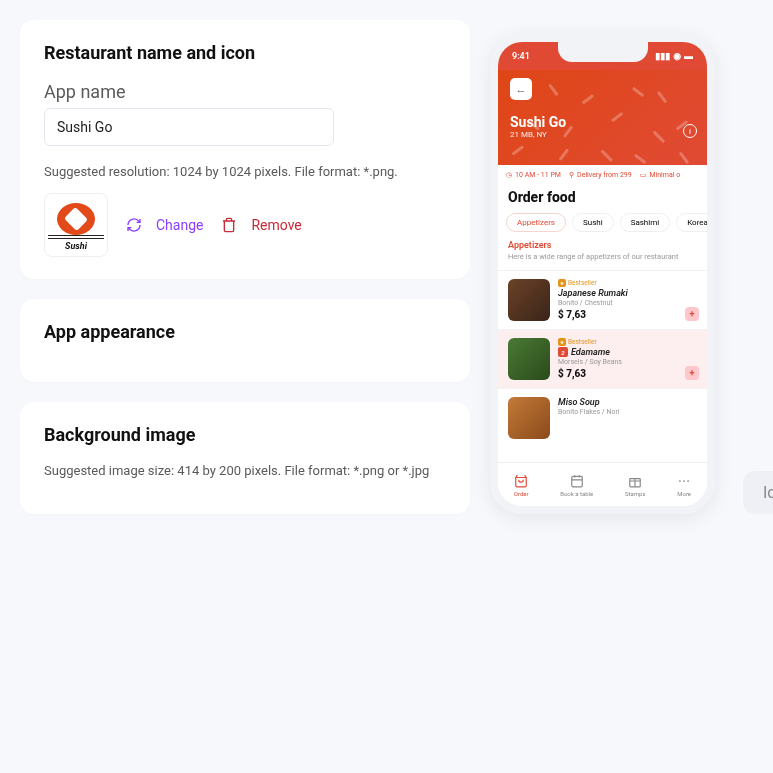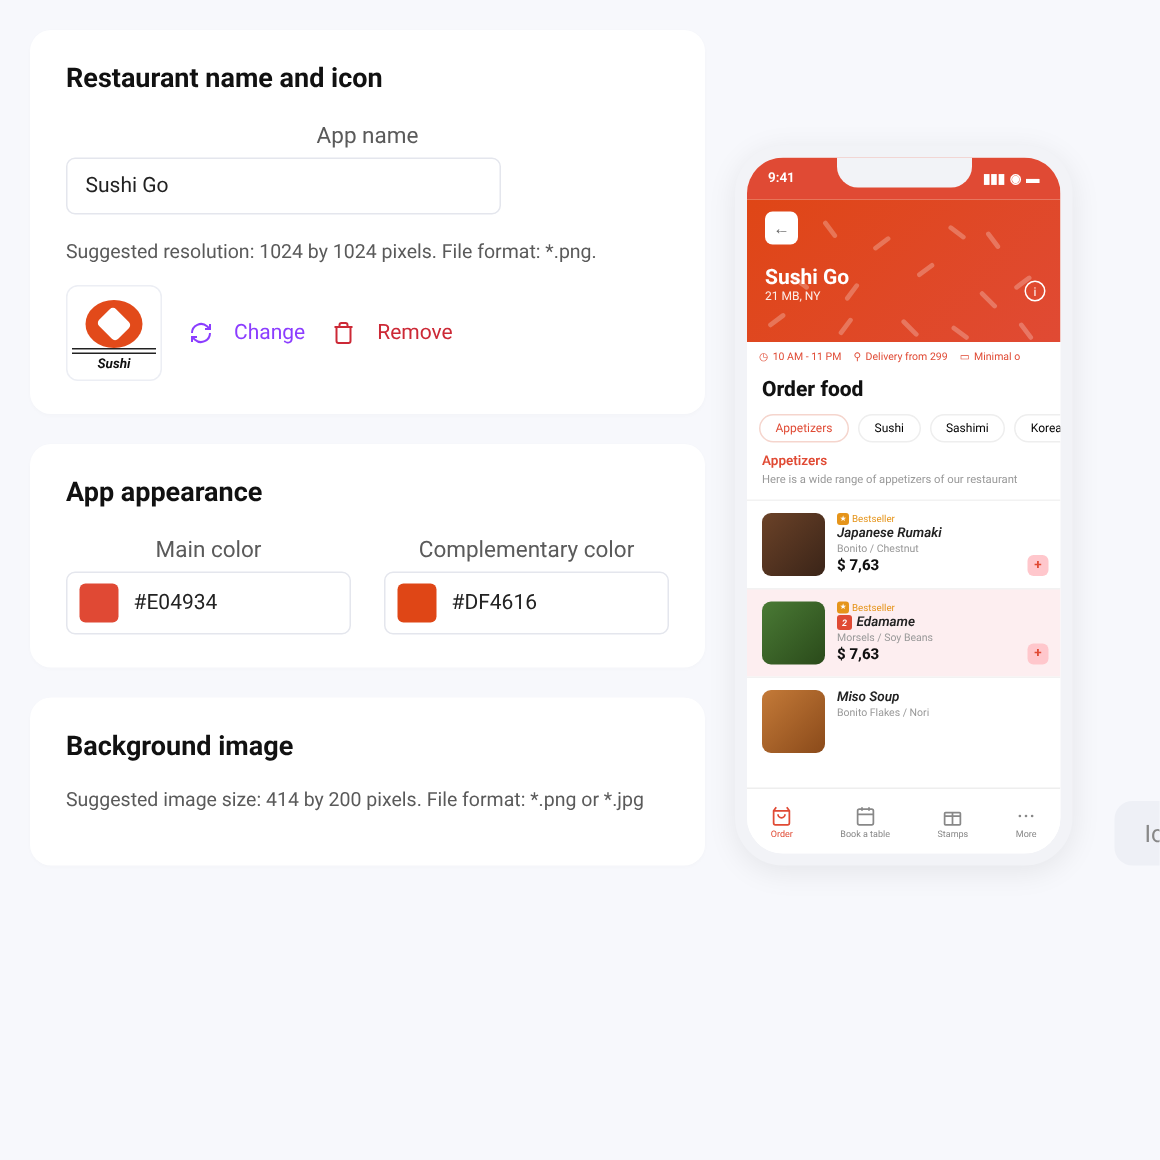--- a/index.html
+++ b/index.html
@@ -3,21 +3,21 @@
 <meta charset="utf-8">
 <style>
 * { box-sizing: border-box; margin: 0; padding: 0; font-family: -apple-system, BlinkMacSystemFont, "Segoe UI", Roboto, sans-serif; }
 body { background: #f7f8fc; padding: 20px; width: 773px; height: 773px; overflow: hidden; }
 .layout { display: flex; gap: 20px; }
 .left-col { flex: 0 0 450px; display: flex; flex-direction: column; gap: 20px; }
 .right-col { flex: 1; display: flex; align-items: flex-end; gap: 28px; }
 
 .card { background: #fff; border-radius: 14px; padding: 22px 24px; box-shadow: 0 1px 3px rgba(0,0,0,0.02); }
 .card h2 { font-size: 18px; font-weight: 700; color: #111; margin-bottom: 18px; }
-.field-label { font-size: 15px; color: #5a5a5a; margin-bottom: 6px; display: block; text-align: center; }
+.field-label { font-size: 18px; color: #5a5a5a; margin-bottom: 6px; display: block; }
 .text-input { width: 290px; height: 38px; border: 1px solid #e4e6ed; border-radius: 6px; padding: 0 12px; font-size: 14px; color: #222; }
 .hint { font-size: 13px; color: #5a5a5a; margin-bottom: 14px; }
 
 .icon-row { display: flex; align-items: center; gap: 18px; }
 .icon-box { width: 64px; height: 64px; border: 1px solid #eceef4; border-radius: 8px; display: flex; align-items: center; justify-content: center; background: #fff; }
 .icon-art { width: 48px; height: 48px; position: relative; }
 .sushi-circle { width: 38px; height: 32px; border-radius: 50%; background: #e24a1a; position: absolute; top: 2px; left: 5px; display:flex; align-items:center; justify-content:center;}
 .sushi-inner { width: 18px; height: 16px; background:#fff; border-radius:3px; transform: rotate(45deg); }
 .sushi-text { position:absolute; bottom:-2px; left:0; right:0; text-align:center; font-size:9px; font-weight:700; color:#111; font-style:italic;}
 .sushi-lines { position:absolute; bottom:10px; left:-4px; right:-4px; height:1px; background:#222; }
@@ -118,36 +118,20 @@
                 <path d="M3 6h18M8 6V4a2 2 0 0 1 2-2h4a2 2 0 0 1 2 2v2m3 0v14a2 2 0 0 1-2 2H7a2 2 0 0 1-2-2V6"></path>
               </svg>
             <span>Remove</span>
           </button>
         </div>
       </div>
     </div>
 
     <div class="card">
       <h2>App appearance</h2>
-      <div class="color-row">
-        <div class="color-field">
-          <label class="field-label">Main color</label>
-          <div class="color-input">
-            <div class="swatch" style="background:#E04934"></div>
-            <span class="color-val">#E04934</span>
-          </div>
-        </div>
-        <div class="color-field">
-          <label class="field-label">Complementary color</label>
-          <div class="color-input">
-            <div class="swatch" style="background:#DF4616"></div>
-            <span class="color-val">#DF4616</span>
-          </div>
-        </div>
-      </div>
     </div>
 
     <div class="card">
       <h2>Background image</h2>
       <div class="hint">Suggested image size: 414 by 200 pixels. File format: *.png or *.jpg</div>
     </div>
 
   </div>
 
   <div class="right-col">

